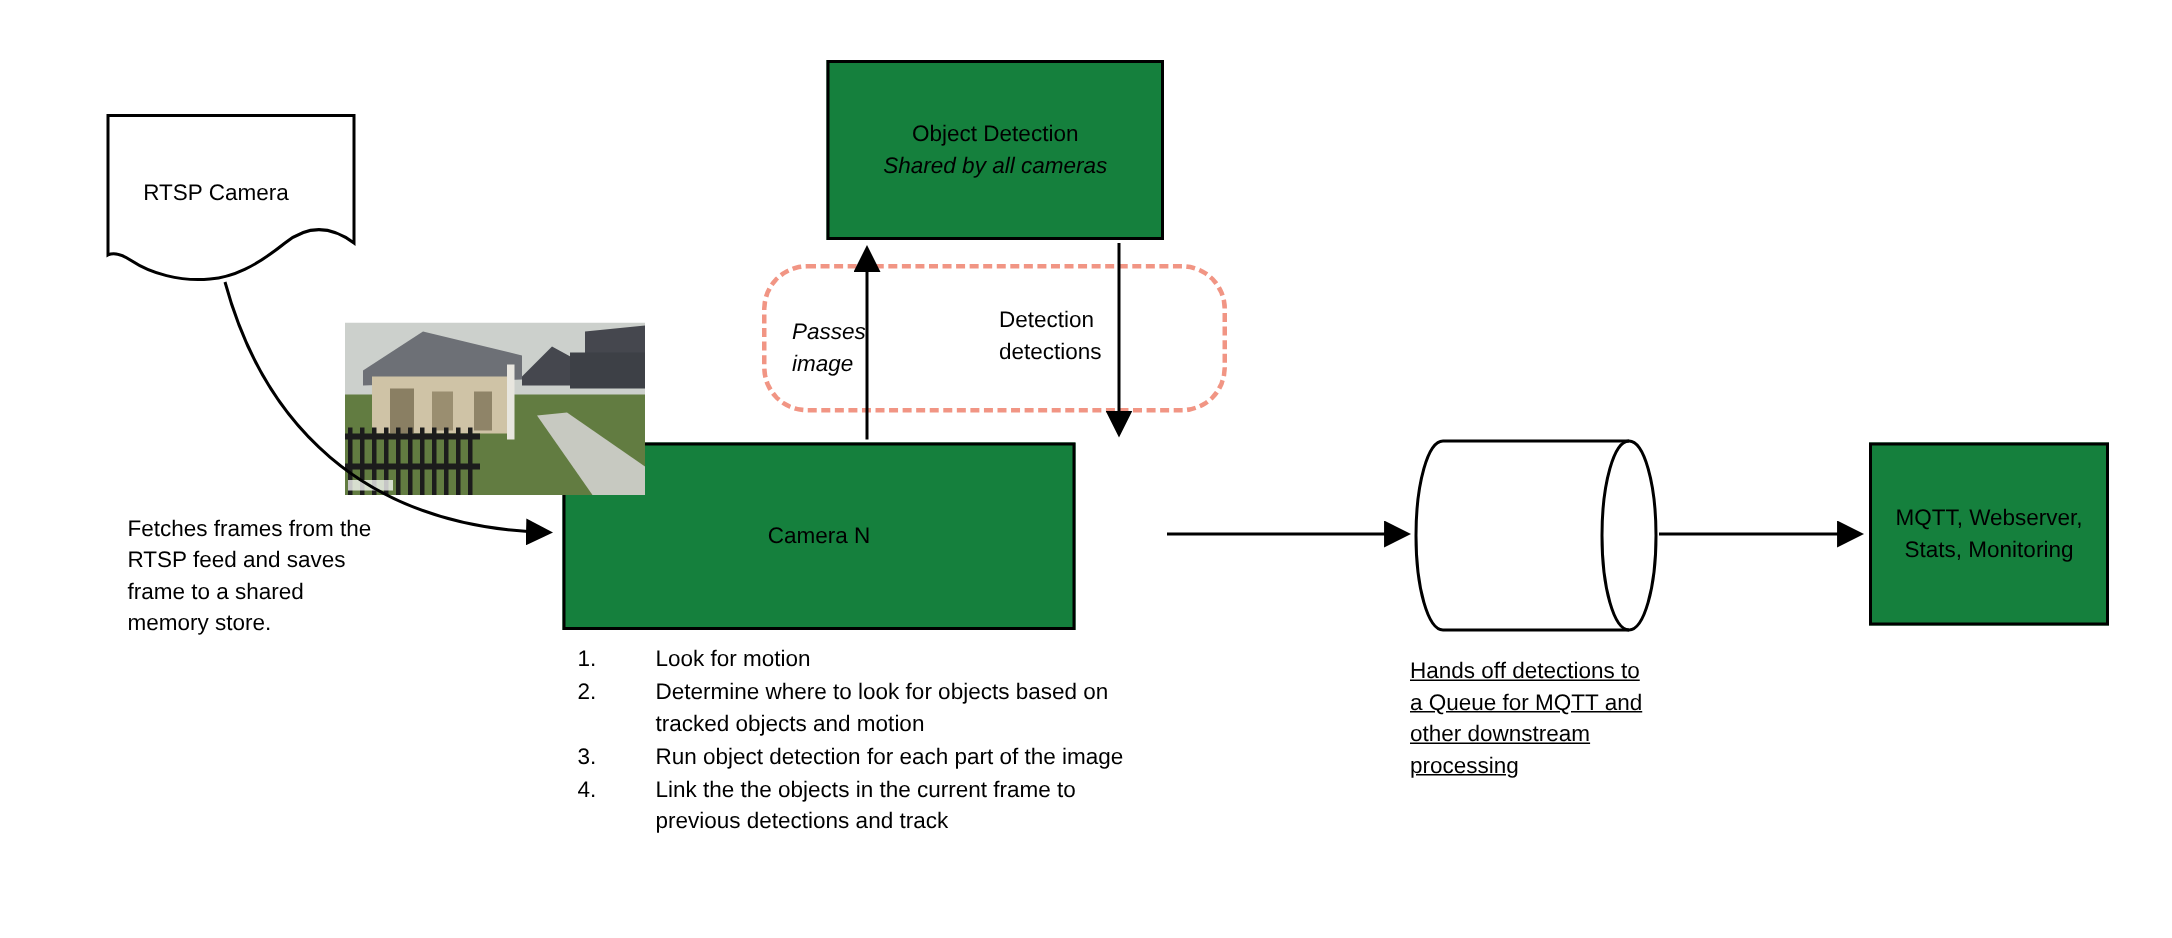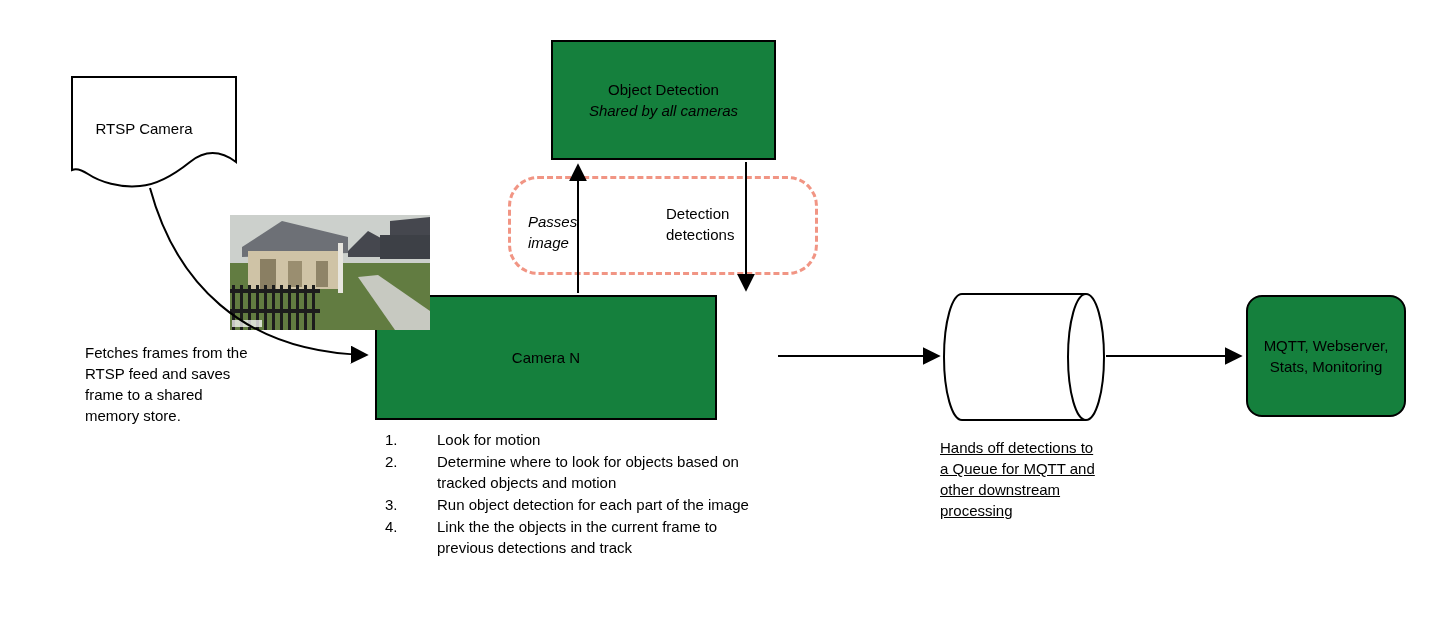--- a/index.html
+++ b/index.html
@@ -148,21 +148,21 @@
   <ol class="steps">
     <li>Look for motion</li>
     <li>Determine where to look for objects based on tracked objects and motion</li>
     <li>Run object detection for each part of the image</li>
     <li>Link the the objects in the current frame to previous detections and track</li>
   </ol>
 
 
   <div class="label-block" style="left:940px; top:437px; width:158px;text-decoration:underline;">Hands off detections to a Queue for MQTT and other downstream processing</div>
 
-  <div class="node" style="left:1246px; top:295px; width:160px; height:122px; padding:0 10px;border-radius:16px;">
+  <div class="node" style="left:1246px; top:295px; width:160px; height:122px; padding:0 10px;">
     <div>MQTT, Webserver, Stats, Monitoring</div>
   </div>
 
   <svg class="layer" style="z-index:5;">
     <defs>
       <marker id="arrowhead" viewBox="0 0 10 10" refX="8.5" refY="5" markerWidth="9" markerHeight="9" orient="auto-start-reverse">
         <path d="M0,0 L10,5 L0,10 z" fill="#000000"></path>
       </marker>
     </defs>
 

